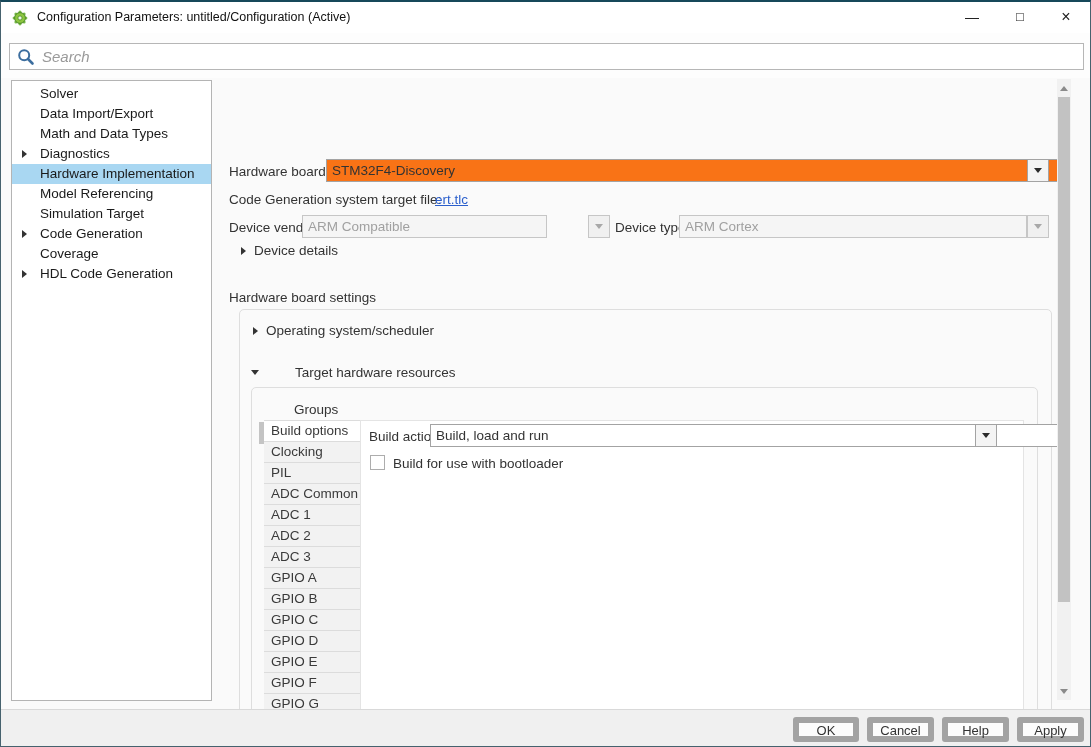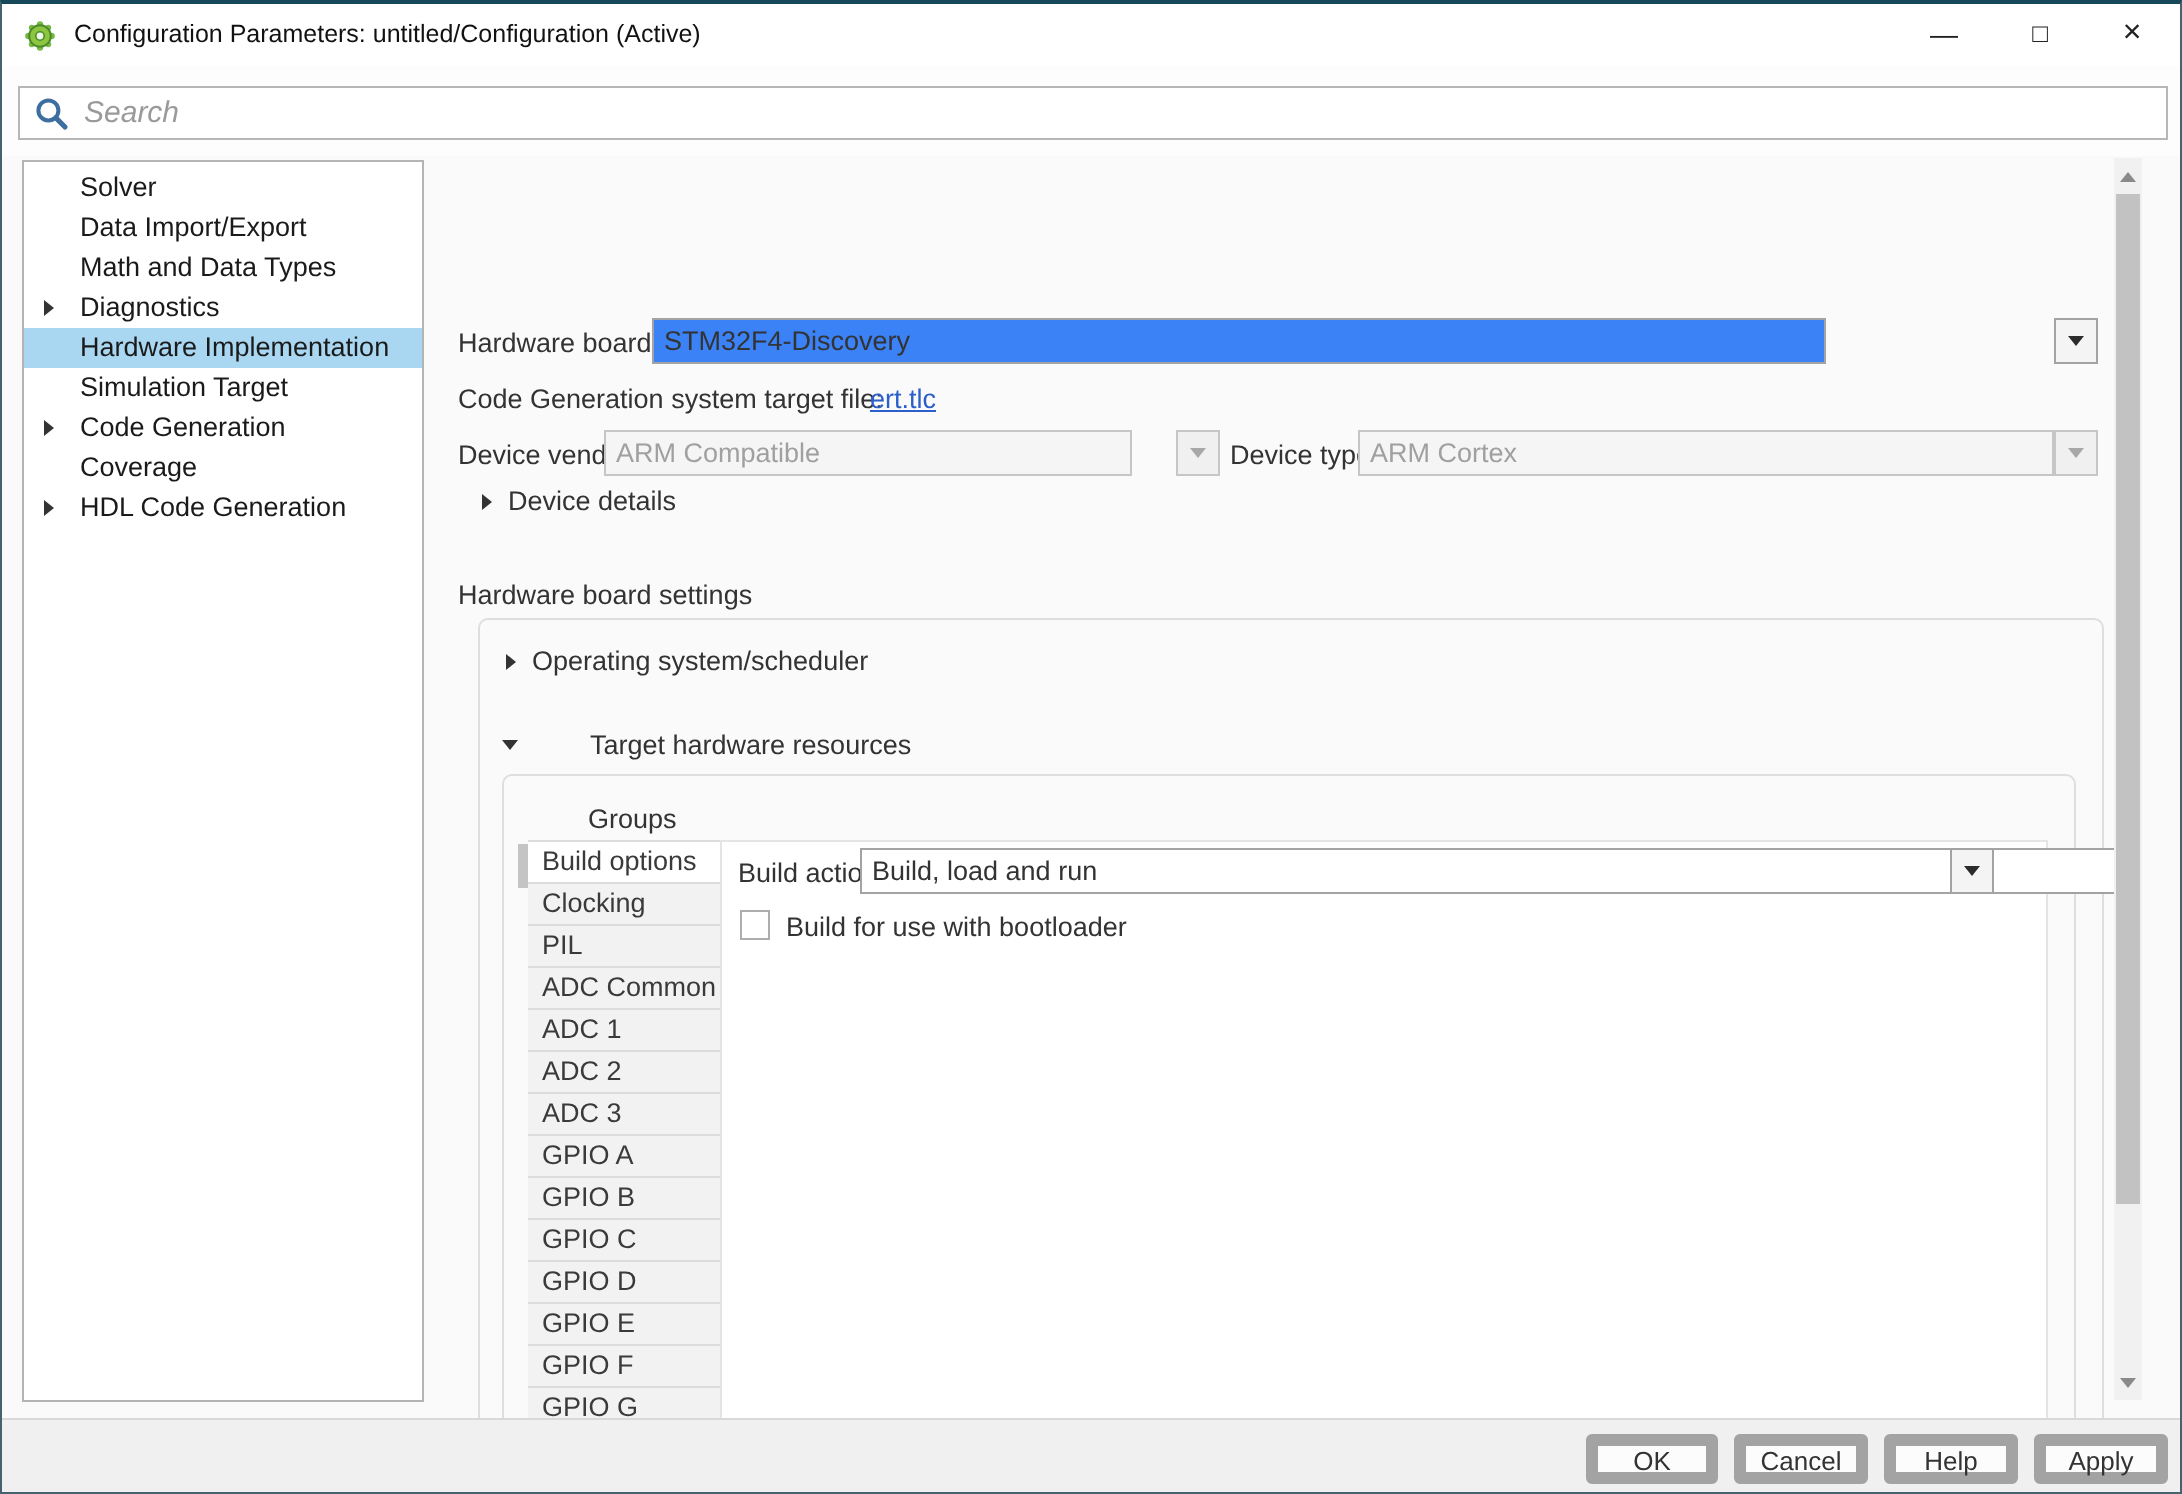--- a/index.html
+++ b/index.html
@@ -135,46 +135,49 @@
           <span class="lbl">Math and Data Types</span>
         </div>
         <div class="side-item">
           <span class="tri tri-right" style="border-left-width: 5px;"></span>
           <span class="lbl">Diagnostics</span>
         </div>
         <div class="side-item" style="background: rgb(169, 215, 242);">
           <span class="lbl">Hardware Implementation</span>
         </div>
         <div class="side-item">
+          <span class="lbl">Model Referencing</span>
+        </div>
+        <div class="side-item">
           <span class="lbl">Simulation Target</span>
         </div>
         <div class="side-item">
           <span class="tri tri-right" style="border-left-width: 5px;"></span>
           <span class="lbl">Code Generation</span>
         </div>
         <div class="side-item">
           <span class="lbl">Coverage</span>
         </div>
         <div class="side-item">
           <span class="tri tri-right" style="border-left-width: 5px;"></span>
           <span class="lbl">HDL Code Generation</span>
         </div>
       </div>
 
     <span class="flabel" style="left:228px; top:86px;">Hardware board:</span>
-    <div class="combo-field" style="left: 325px; top: 81px; width: 587px; background: #3b82f6;">STM32F4-Discovery</div>
+    <div class="combo-field" style="left: 325px; top: 81px; width: 744px; background: #f97316;">STM32F4-Discovery</div>
     <div class="combo-btn" style="left:1026px; top:81px;">
       <span class="arr"></span>
     </div>
 
     <span class="flabel" style="left:228px; top:114px;">Code Generation system target file:</span>
     <span class="link" style="position: absolute; left: 434px; top: 114px; color: rgb(43, 95, 204);">ert.tlc</span>
 
     <span class="flabel" style="left:228px; top:142px;">Device vendor:</span>
-    <div class="combo-field disabled-field" style="left:301px; top:137px; width:264px;">ARM Compatible</div>
+    <div class="combo-field disabled-field" style="left:301px; top:137px; width:245px;">ARM Compatible</div>
     <div class="combo-btn disabled-btn" style="left:587px; top:137px;">
       <span class="arr"></span>
     </div>
     <span class="flabel" style="left:614px; top:142px;">Device type:</span>
     <div class="combo-field disabled-field" style="left:678px; top:137px; width:348px;">ARM Cortex</div>
     <div class="combo-btn disabled-btn" style="left:1026px; top:137px;">
       <span class="arr"></span>
     </div>
 
     <div class="collapser" style="left:240px; top:165px;">

